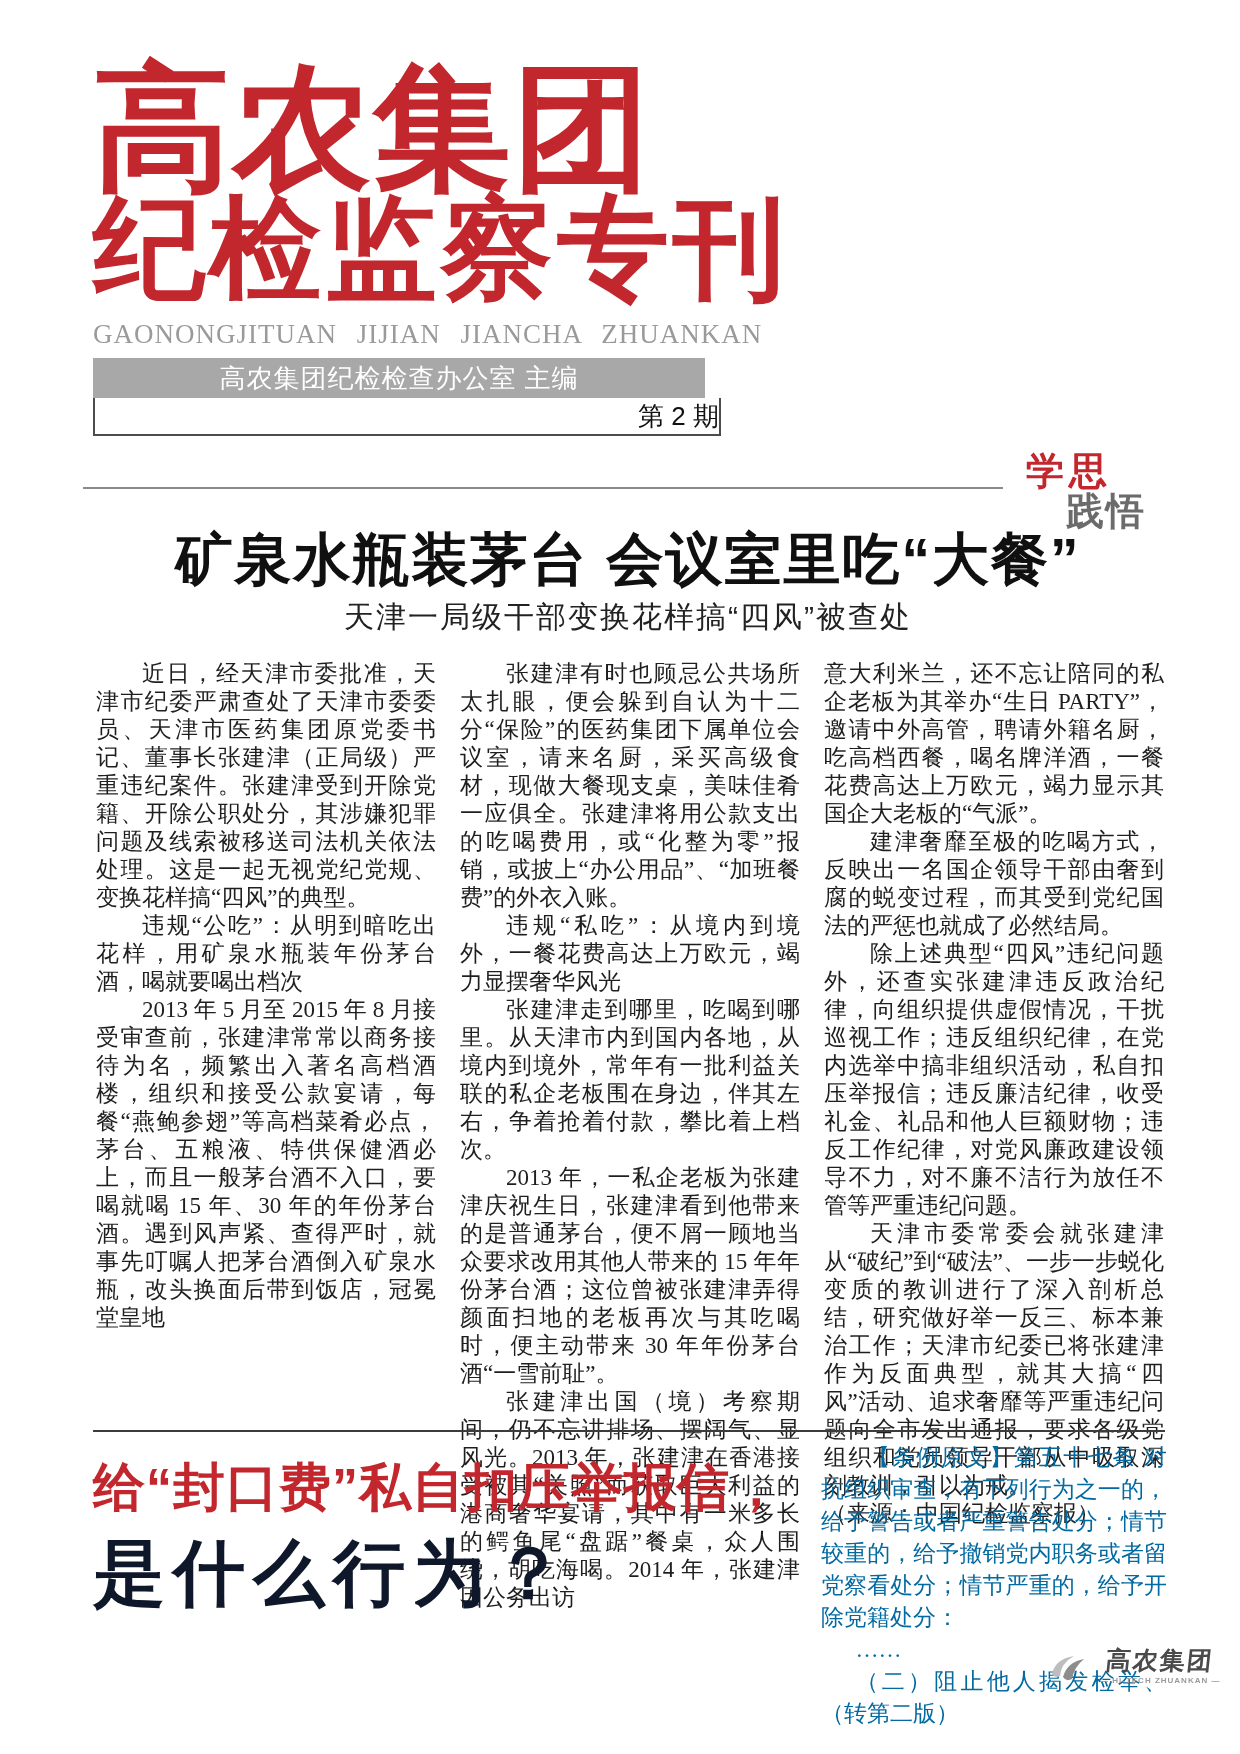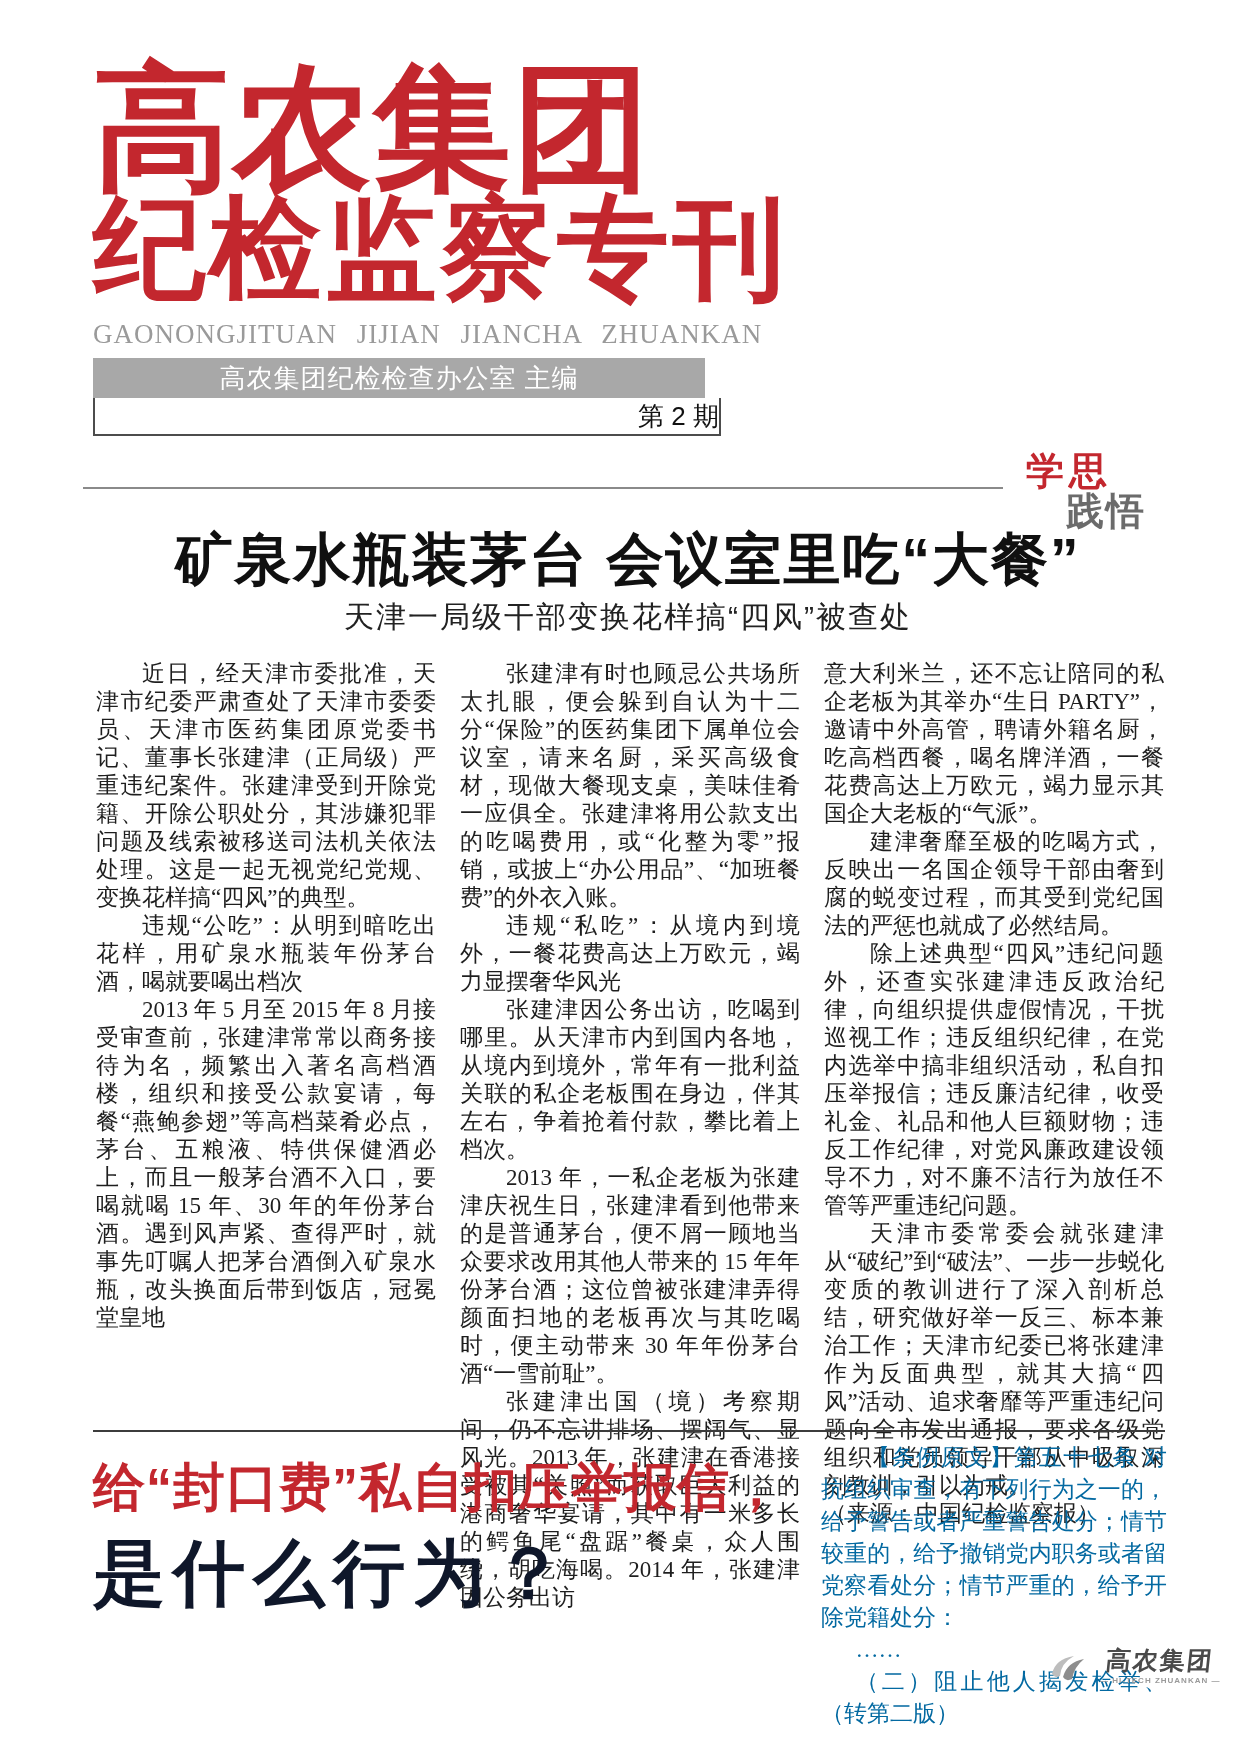--- a/index.html
+++ b/index.html
@@ -138,21 +138,21 @@
 
   <div class="columns">
     <div class="col">
       <p class="para indent">近日，经天津市委批准，天津市纪委严肃查处了天津市委委员、天津市医药集团原党委书记、董事长张建津（正局级）严重违纪案件。张建津受到开除党籍、开除公职处分，其涉嫌犯罪问题及线索被移送司法机关依法处理。这是一起无视党纪党规、变换花样搞“四风”的典型。</p>
       <p class="para indent">违规“公吃”：从明到暗吃出花样，用矿泉水瓶装年份茅台酒，喝就要喝出档次</p>
       <p class="para indent">2013 年 5 月至 2015 年 8 月接受审查前，张建津常常以商务接待为名，频繁出入著名高档酒楼，组织和接受公款宴请，每餐“燕鲍参翅”等高档菜肴必点，茅台、五粮液、特供保健酒必上，而且一般茅台酒不入口，要喝就喝 15 年、30 年的年份茅台酒。遇到风声紧、查得严时，就事先叮嘱人把茅台酒倒入矿泉水瓶，改头换面后带到饭店，冠冕堂皇地</p>
     </div>
     <div class="col">
       <p class="para indent">张建津有时也顾忌公共场所太扎眼，便会躲到自认为十二分“保险”的医药集团下属单位会议室，请来名厨，采买高级食材，现做大餐现支桌，美味佳肴一应俱全。张建津将用公款支出的吃喝费用，或“化整为零”报销，或披上“办公用品”、“加班餐费”的外衣入账。</p>
       <p class="para indent">违规“私吃”：从境内到境外，一餐花费高达上万欧元，竭力显摆奢华风光</p>
-      <p class="para indent">张建津因公务出访，吃喝到哪里。从天津市内到国内各地，从境内到境外，常年有一批利益关联的私企老板围在身边，伴其左右，争着抢着付款，攀比着上档次。</p>
+      <p class="para indent">张建津走到哪里，吃喝到哪里。从天津市内到国内各地，从境内到境外，常年有一批利益关联的私企老板围在身边，伴其左右，争着抢着付款，攀比着上档次。</p>
       <p class="para indent">2013 年，一私企老板为张建津庆祝生日，张建津看到他带来的是普通茅台，便不屑一顾地当众要求改用其他人带来的 15 年年份茅台酒；这位曾被张建津弄得颜面扫地的老板再次与其吃喝时，便主动带来 30 年年份茅台酒“一雪前耻”。</p>
       <p class="para indent">张建津出国（境）考察期间，仍不忘讲排场、摆阔气、显风光。2013 年，张建津在香港接受被其“关照”而获取巨大利益的港商奢华宴请，其中有一米多长的鳄鱼尾“盘踞”餐桌，众人围绕，胡吃海喝。2014 年，张建津因公务出访</p>
     </div>
     <div class="col">
       <p class="para no-indent">意大利米兰，还不忘让陪同的私企老板为其举办“生日 PARTY”，邀请中外高管，聘请外籍名厨，吃高档西餐，喝名牌洋酒，一餐花费高达上万欧元，竭力显示其国企大老板的“气派”。</p>
       <p class="para indent">建津奢靡至极的吃喝方式，反映出一名国企领导干部由奢到腐的蜕变过程，而其受到党纪国法的严惩也就成了必然结局。</p>
       <p class="para indent">除上述典型“四风”违纪问题外，还查实张建津违反政治纪律，向组织提供虚假情况，干扰巡视工作；违反组织纪律，在党内选举中搞非组织活动，私自扣压举报信；违反廉洁纪律，收受礼金、礼品和他人巨额财物；违反工作纪律，对党风廉政建设领导不力，对不廉不洁行为放任不管等严重违纪问题。</p>
       <p class="para indent">天津市委常委会就张建津从“破纪”到“破法”、一步一步蜕化变质的教训进行了深入剖析总结，研究做好举一反三、标本兼治工作；天津市纪委已将张建津作为反面典型，就其大搞“四风”活动、追求奢靡等严重违纪问题向全市发出通报，要求各级党组织和党员领导干部从中吸取深刻教训，引以为戒。</p>
       <p class="para no-indent">（来源：中国纪检监察报）</p>
     </div>

